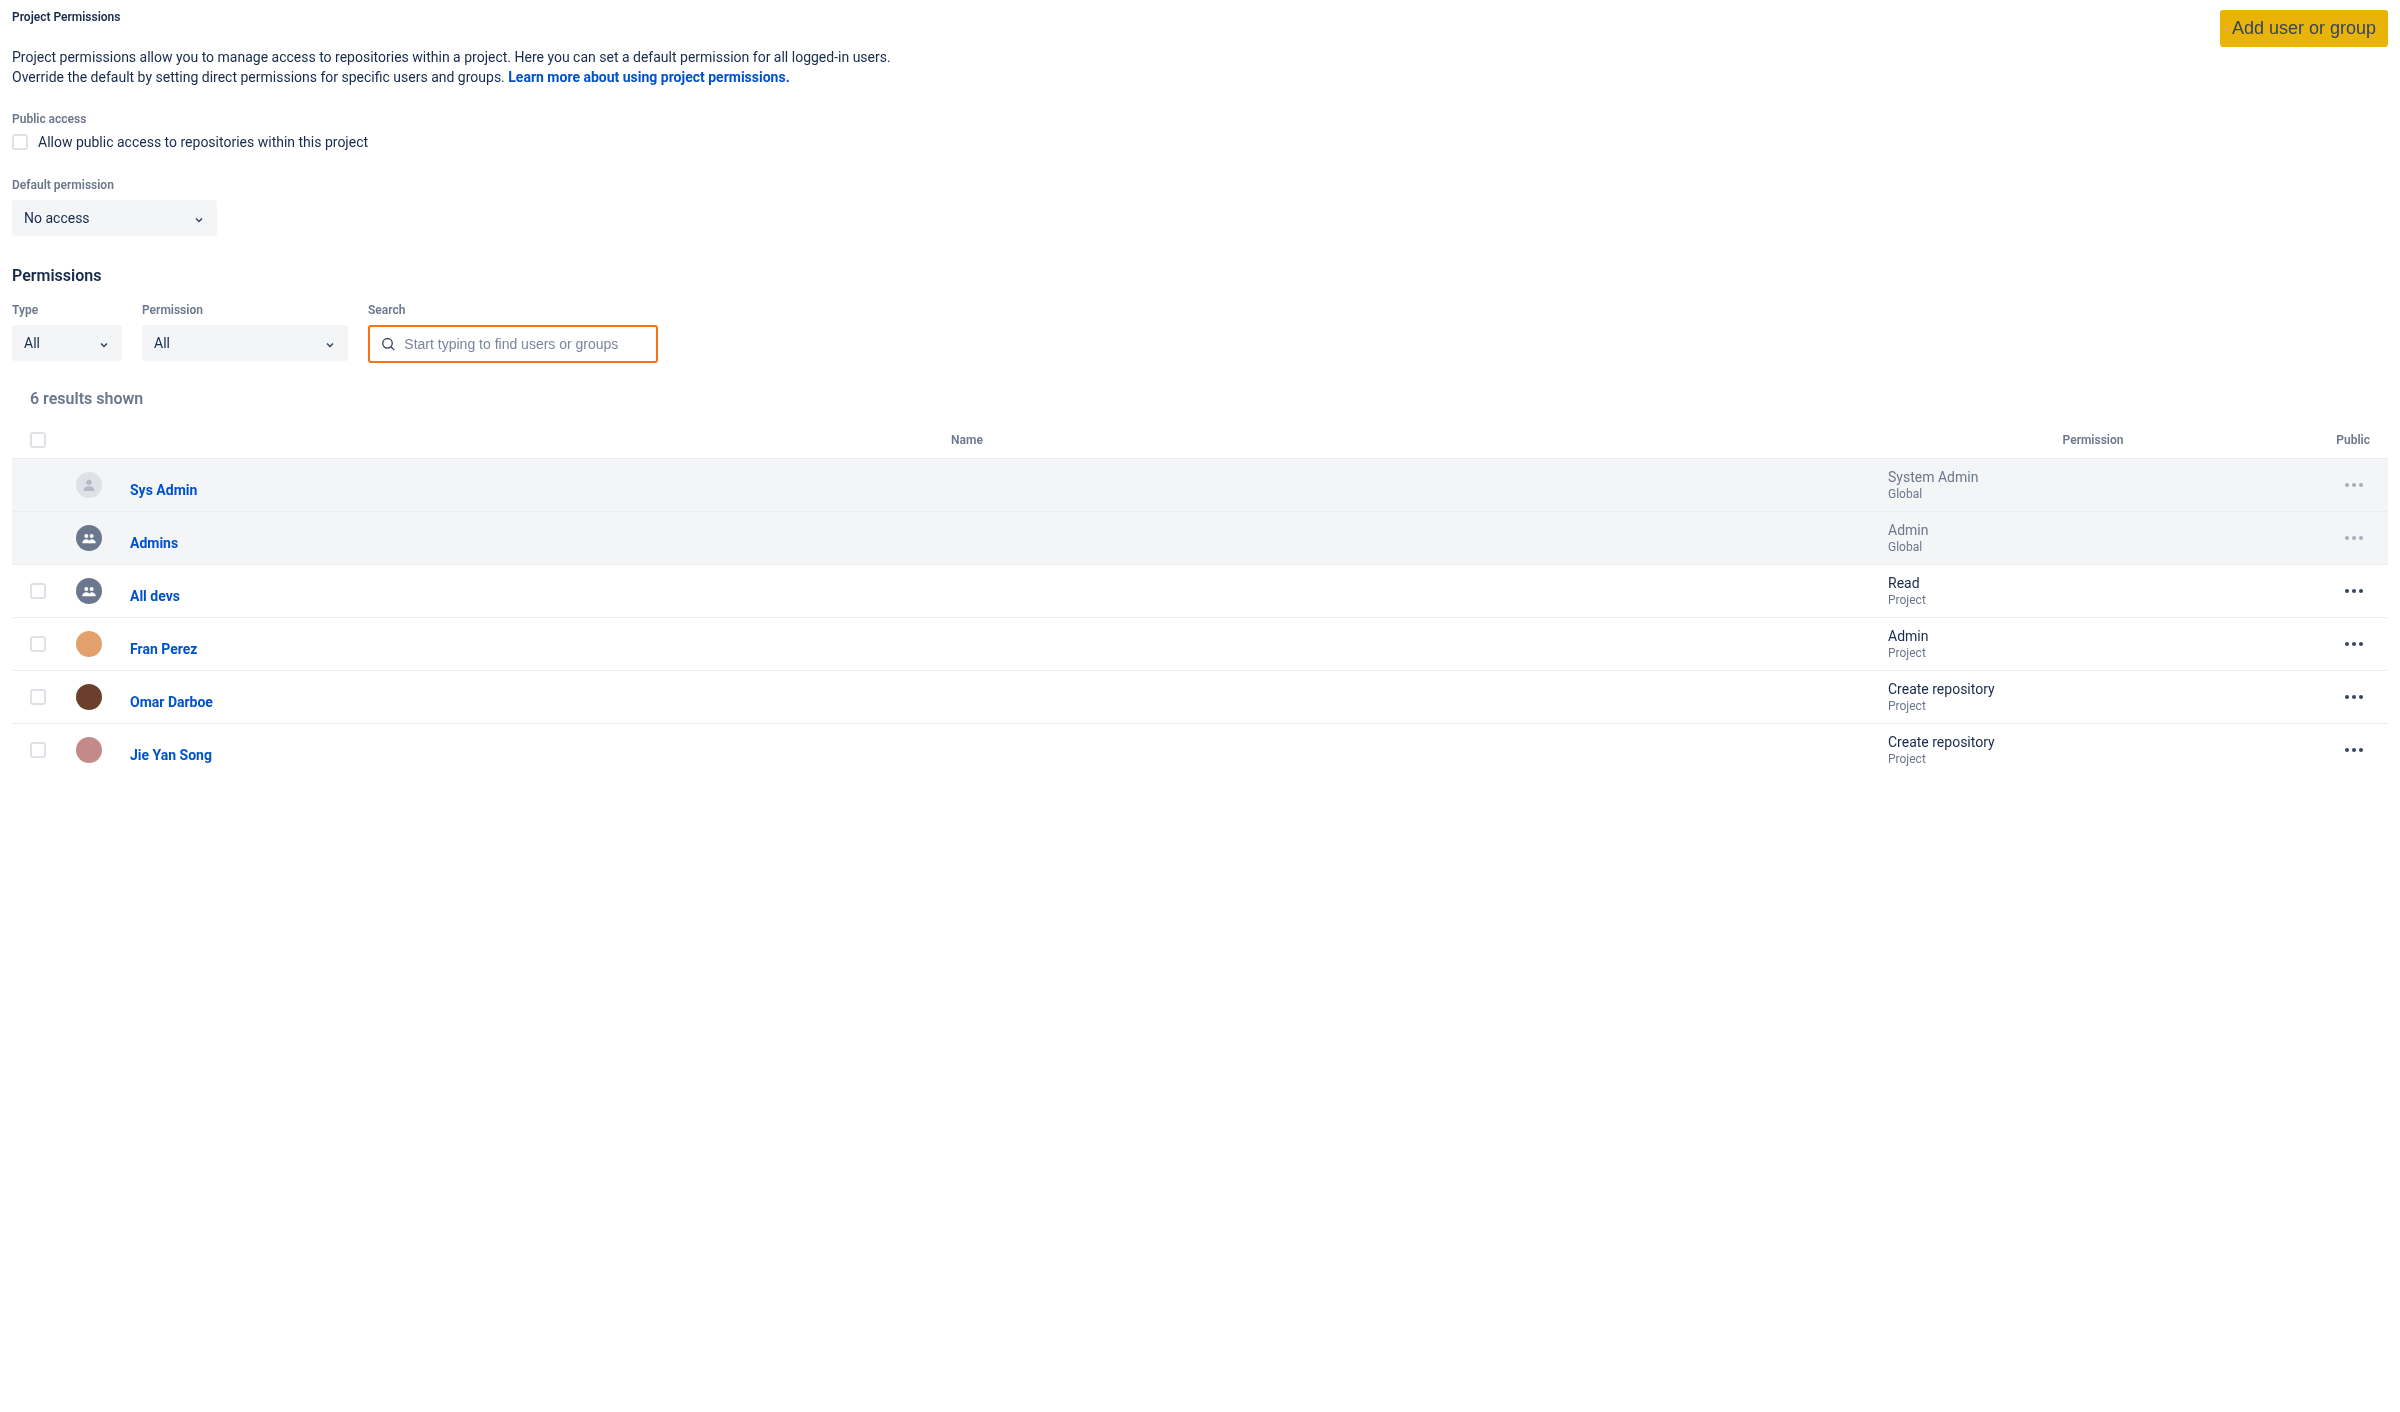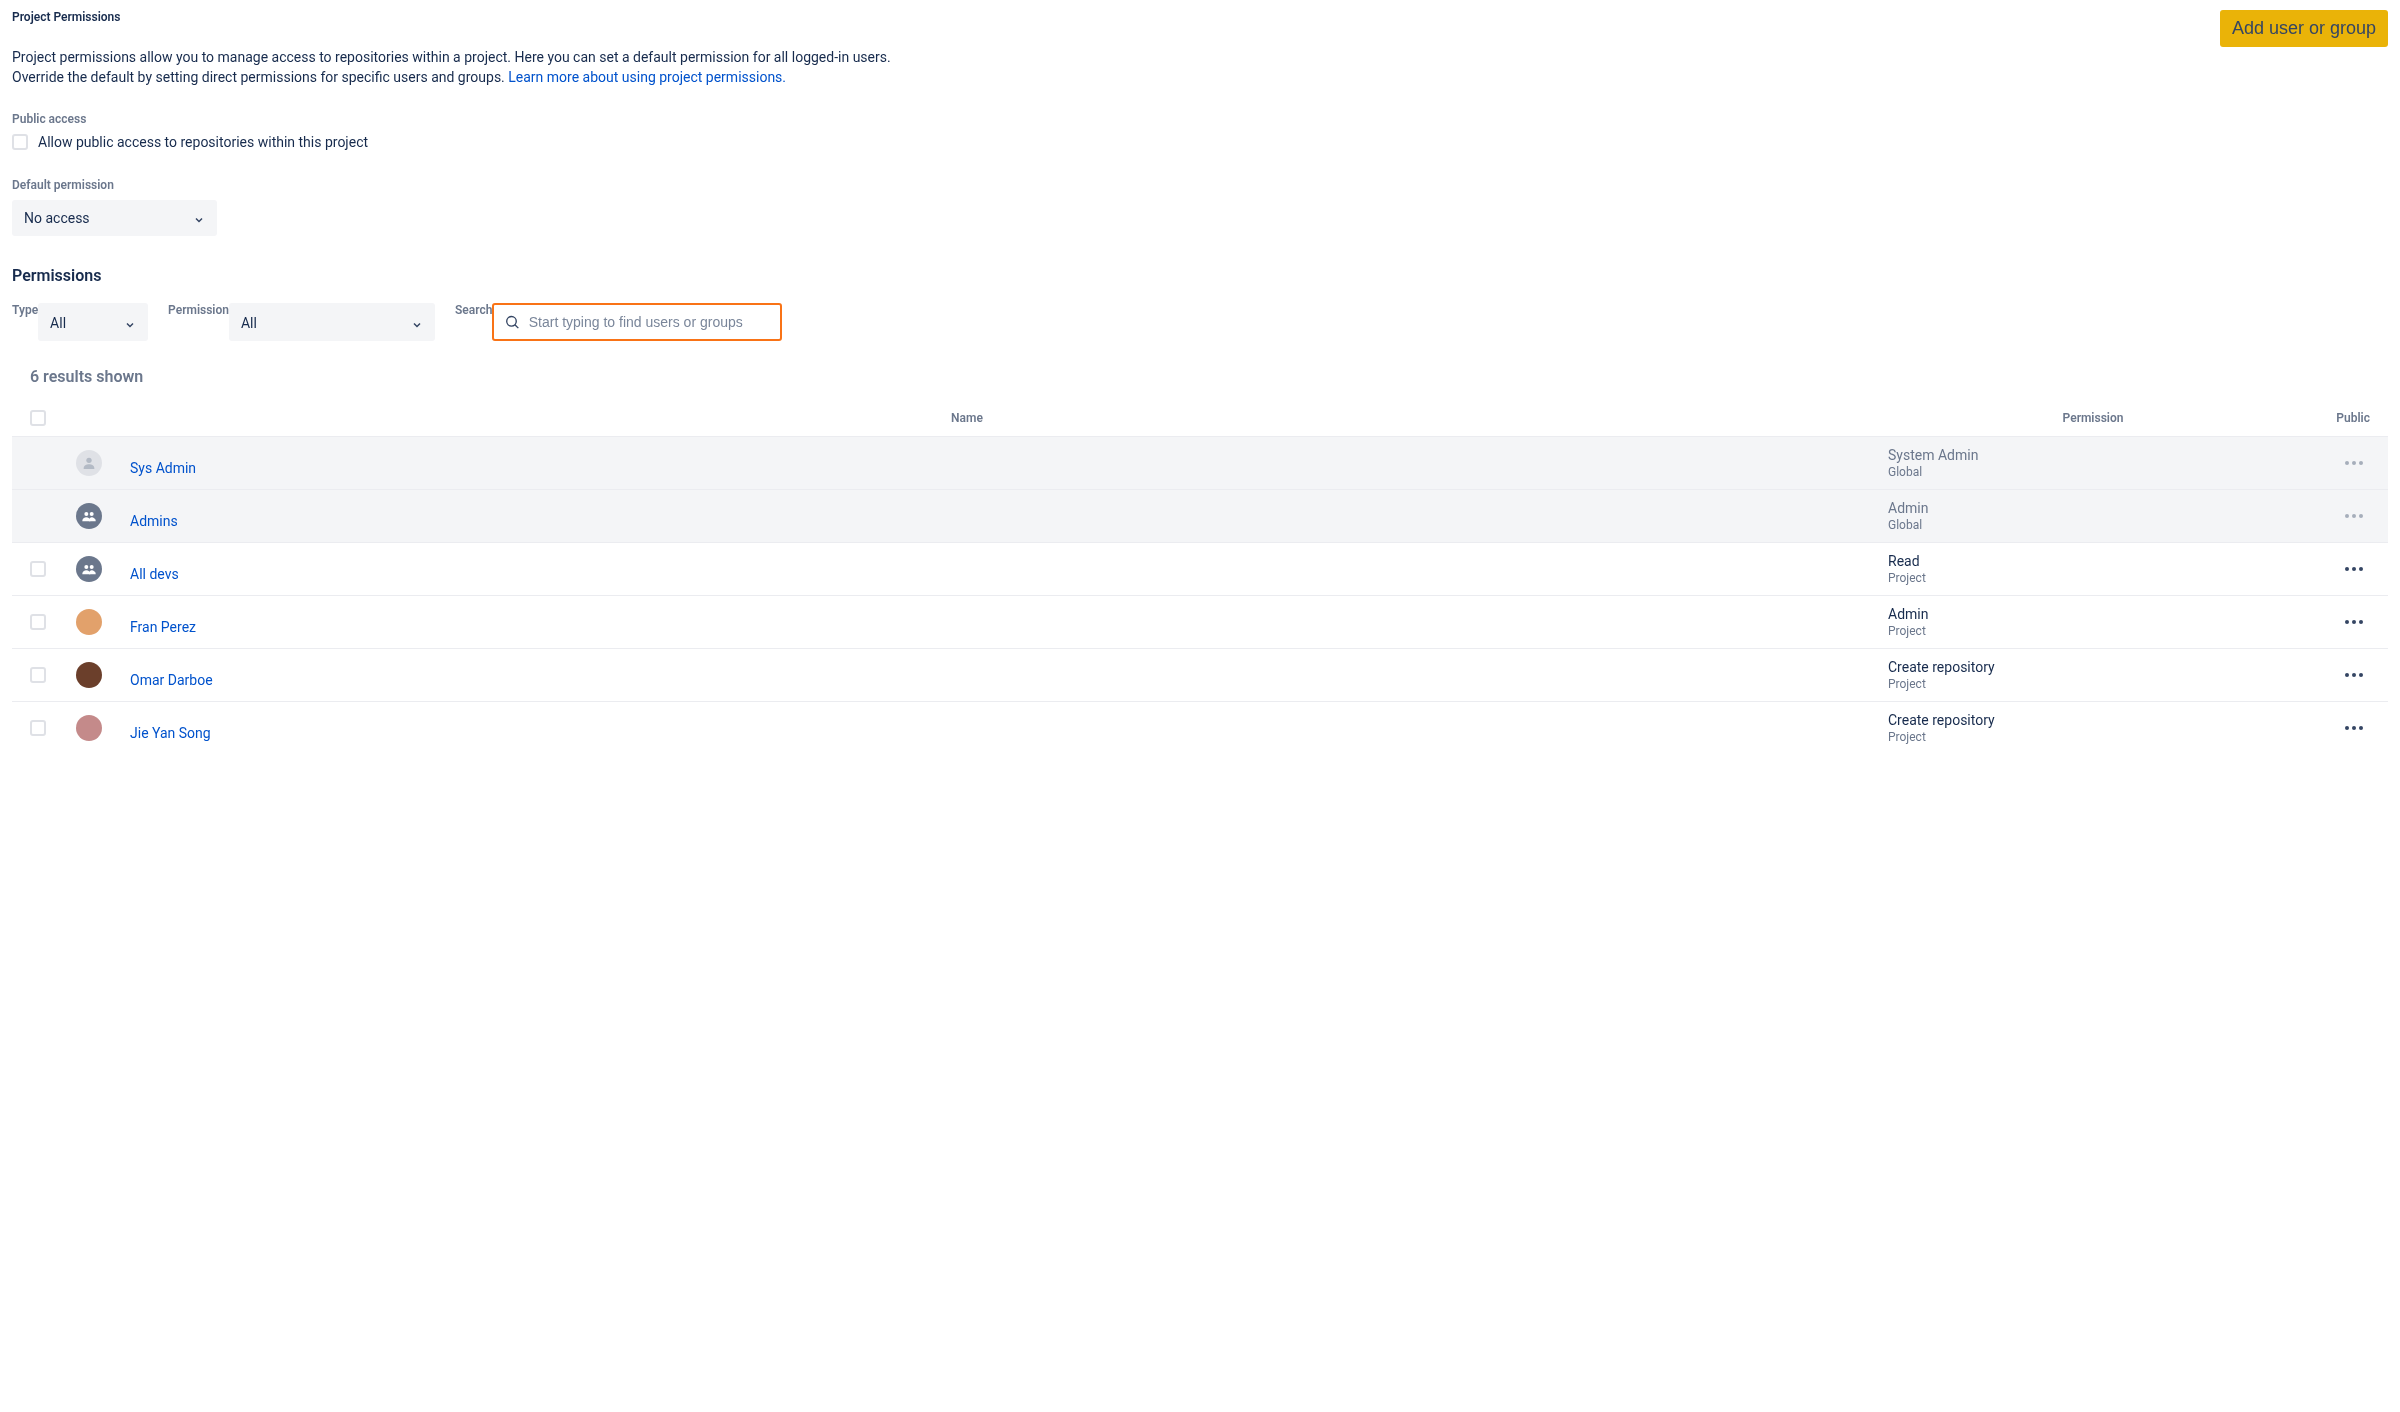--- a/index.html
+++ b/index.html
@@ -10,35 +10,35 @@
     padding: 10px 12px;
     font-size: 14px;
   }
   .header-row { display: flex; justify-content: space-between; align-items: flex-start; }
   h1 { font-size: 12px; font-weight: 600; color: #172B4D; margin-bottom: 12px; }
   .btn {
     background: #eab308; border: none; border-radius: 3px; padding: 8px 12px;
     font-size: 18px; font-weight: 500; color: #344563; cursor: pointer;
   }
   .description { font-size: 14px; color: #172B4D; max-width: 910px; line-height: 1.45; margin-bottom: 24px; }
-  .link { color: #0052CC; text-decoration: none; }
+  .link { color: #0052CC; text-decoration: none; font-weight: bold; }
   .section-label { font-size: 12px; font-weight: 600; color: #6B778C; margin-bottom: 8px; }
   .checkbox-row { display: flex; align-items: center; gap: 10px; margin-bottom: 28px; }
   .checkbox {
     width: 16px; height: 16px; border: 2px solid #DFE1E6; border-radius: 3px; background: #fff; cursor: pointer;
   }
   .select {
     background: #f4f5f7; border: none; border-radius: 3px; padding: 10px 12px;
     font-size: 14px; color: #172B4D; display: flex; justify-content: space-between; align-items: flex-end;
     cursor: pointer;
   }
   .select.default-perm { width: 205px; margin-bottom: 30px; }
   h2 { font-size: 16px; font-weight: 600; color: #172B4D; margin-bottom: 18px; }
   .filters { display: flex; gap: 20px; margin-bottom: 26px; }
-  .filter-col { display: flex; }
+  .filter-col { display: flex; flex-direction: column; }
   .select.type { width: 110px; }
   .select.permission { width: 206px; }
   .search-input {
     display: flex; align-items: center; gap: 8px;
     border: 2px solid #f97316; border-radius: 3px; padding: 8px 10px; width: 290px; background: #fff;
   }
   .search-input input { border: none; outline: none; font-size: 14px; width: 100%; }
   .search-input input::placeholder { color: #7A869A; }
   .chevron { width: 12px; height: 12px; color: #344563; }
   .search-icon { width: 18px; height: 18px; color: #344563; }

